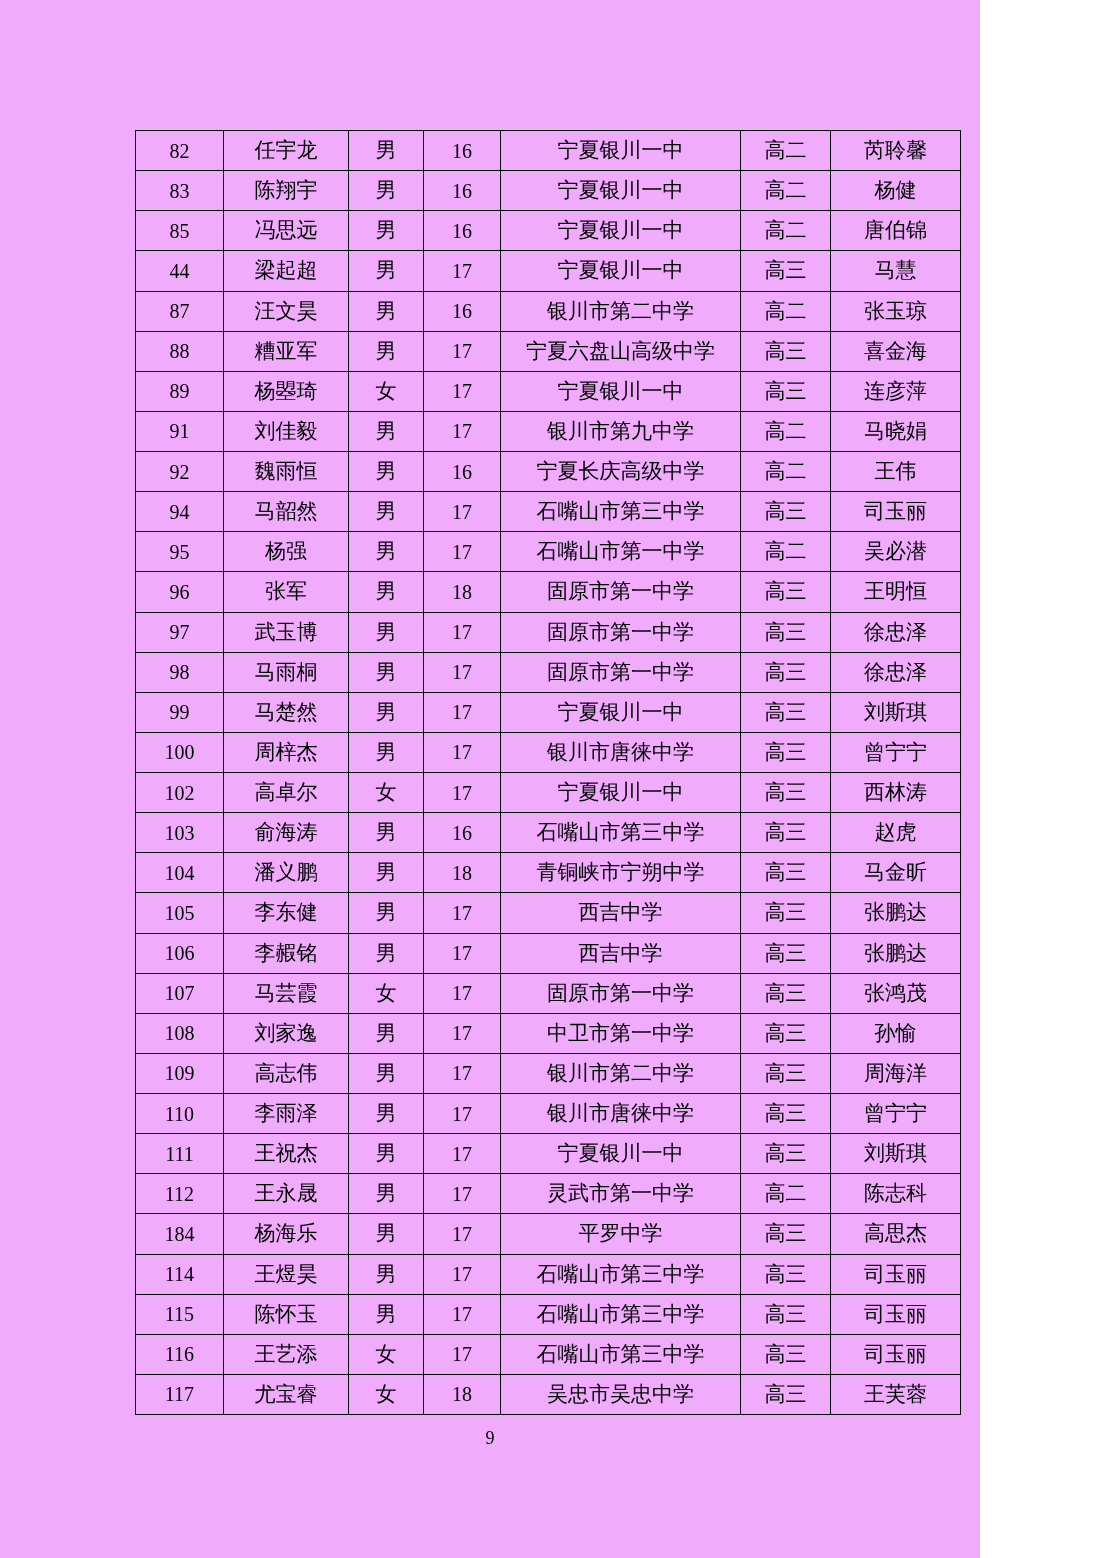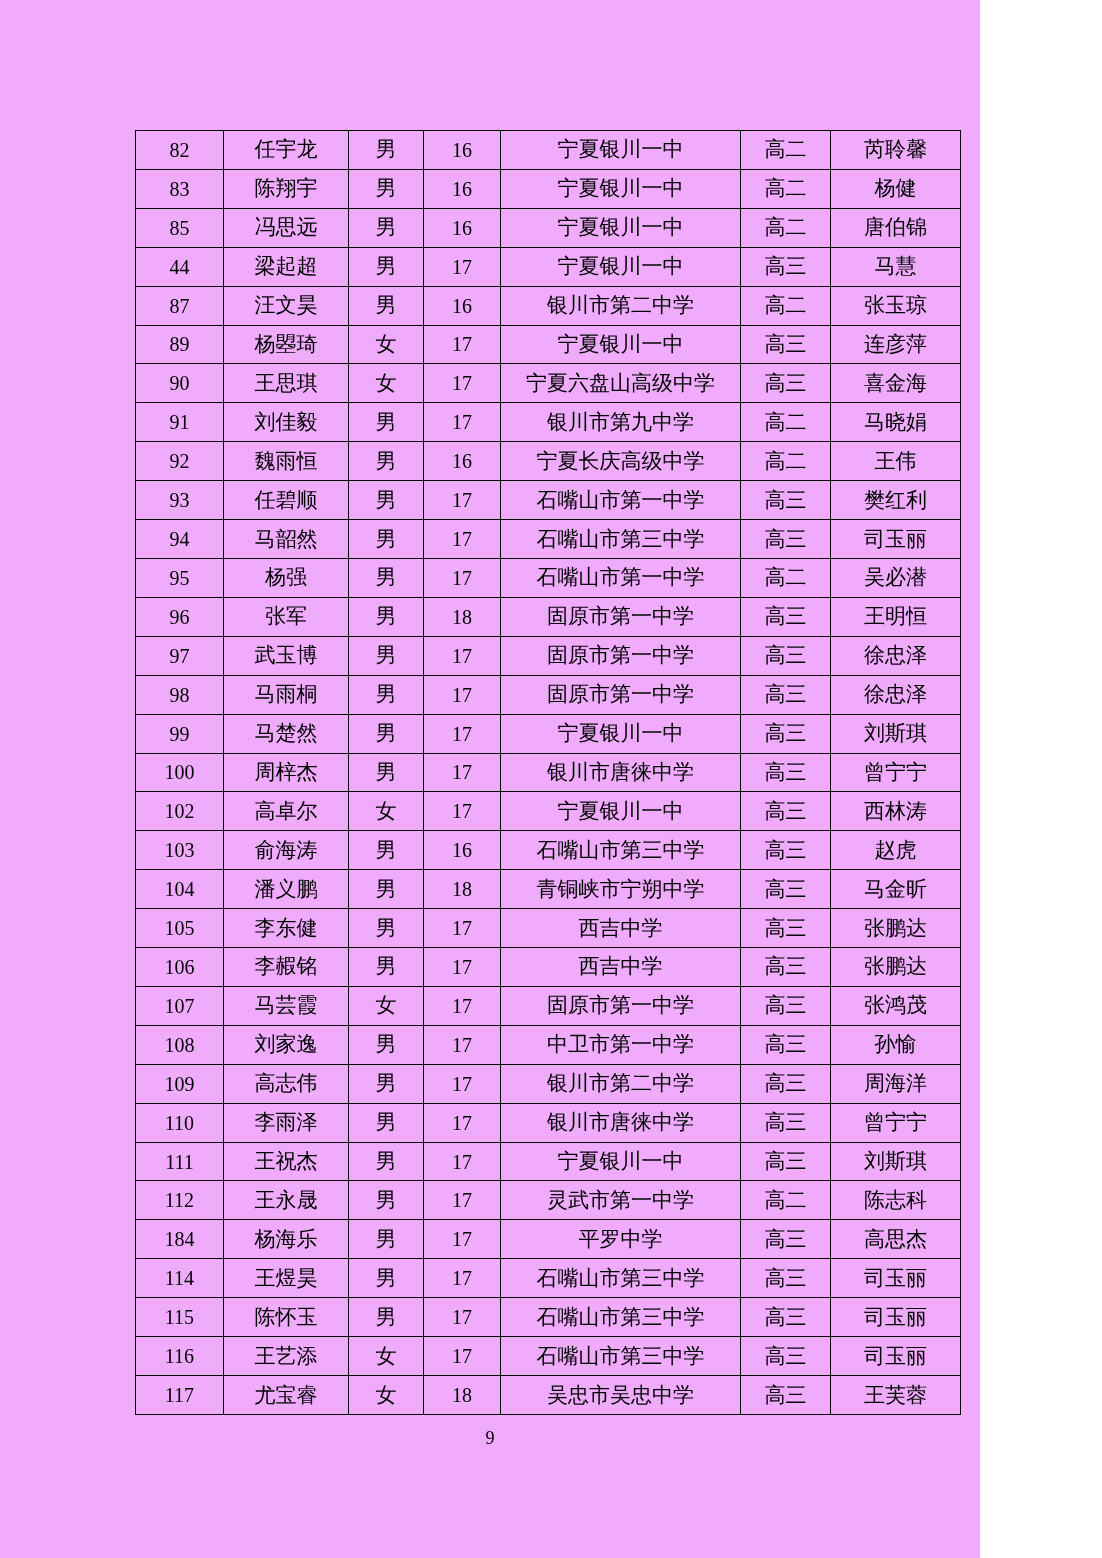--- a/index.html
+++ b/index.html
@@ -102,65 +102,56 @@
         <tr>
           <td class="num">87</td>
           <td>汪文昊</td>
           <td>男</td>
           <td class="num">16</td>
           <td>银川市第二中学</td>
           <td>高二</td>
           <td>张玉琼</td>
         </tr>
         <tr>
+          <td class="num">88</td>
+          <td>糟亚军</td>
+          <td>男</td>
+          <td class="num">17</td>
+          <td>宁夏六盘山高级中学</td>
+          <td>高三</td>
+          <td>喜金海</td>
+        </tr>
+        <tr>
           <td class="num">89</td>
           <td>杨曌琦</td>
           <td>女</td>
           <td class="num">17</td>
           <td>宁夏银川一中</td>
           <td>高三</td>
           <td>连彦萍</td>
         </tr>
         <tr>
-          <td class="num">90</td>
-          <td>王思琪</td>
-          <td>女</td>
-          <td class="num">17</td>
-          <td>宁夏六盘山高级中学</td>
-          <td>高三</td>
-          <td>喜金海</td>
-        </tr>
-        <tr>
           <td class="num">91</td>
           <td>刘佳毅</td>
           <td>男</td>
           <td class="num">17</td>
           <td>银川市第九中学</td>
           <td>高二</td>
           <td>马晓娟</td>
         </tr>
         <tr>
           <td class="num">92</td>
           <td>魏雨恒</td>
           <td>男</td>
           <td class="num">16</td>
           <td>宁夏长庆高级中学</td>
           <td>高二</td>
           <td>王伟</td>
         </tr>
         <tr>
-          <td class="num">93</td>
-          <td>任碧顺</td>
-          <td>男</td>
-          <td class="num">17</td>
-          <td>石嘴山市第一中学</td>
-          <td>高三</td>
-          <td>樊红利</td>
-        </tr>
-        <tr>
           <td class="num">94</td>
           <td>马韶然</td>
           <td>男</td>
           <td class="num">17</td>
           <td>石嘴山市第三中学</td>
           <td>高三</td>
           <td>司玉丽</td>
         </tr>
         <tr>
           <td class="num">95</td>

